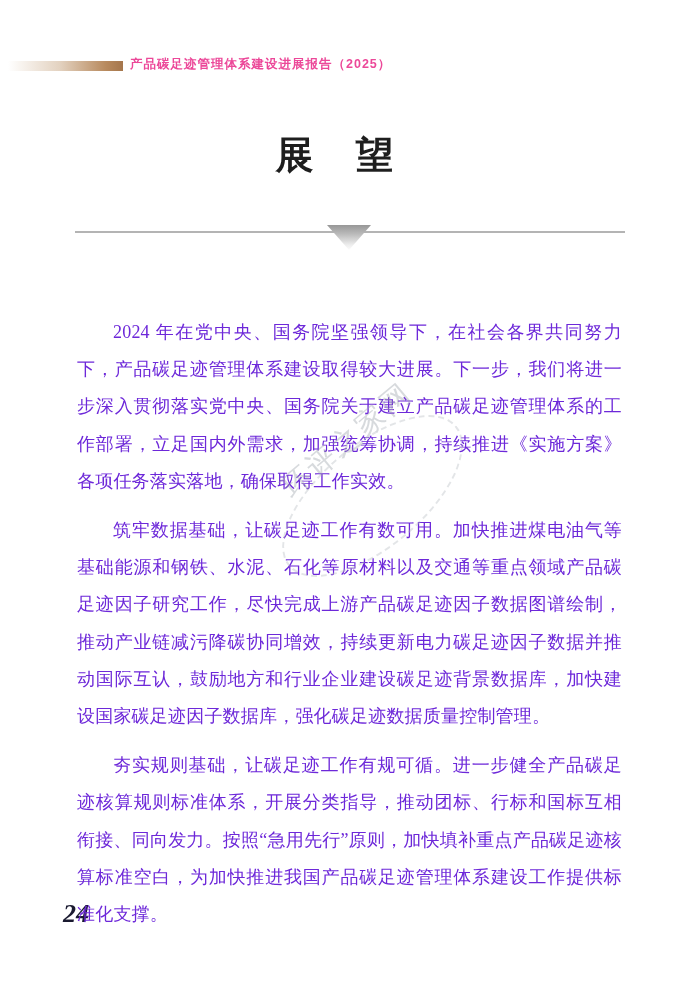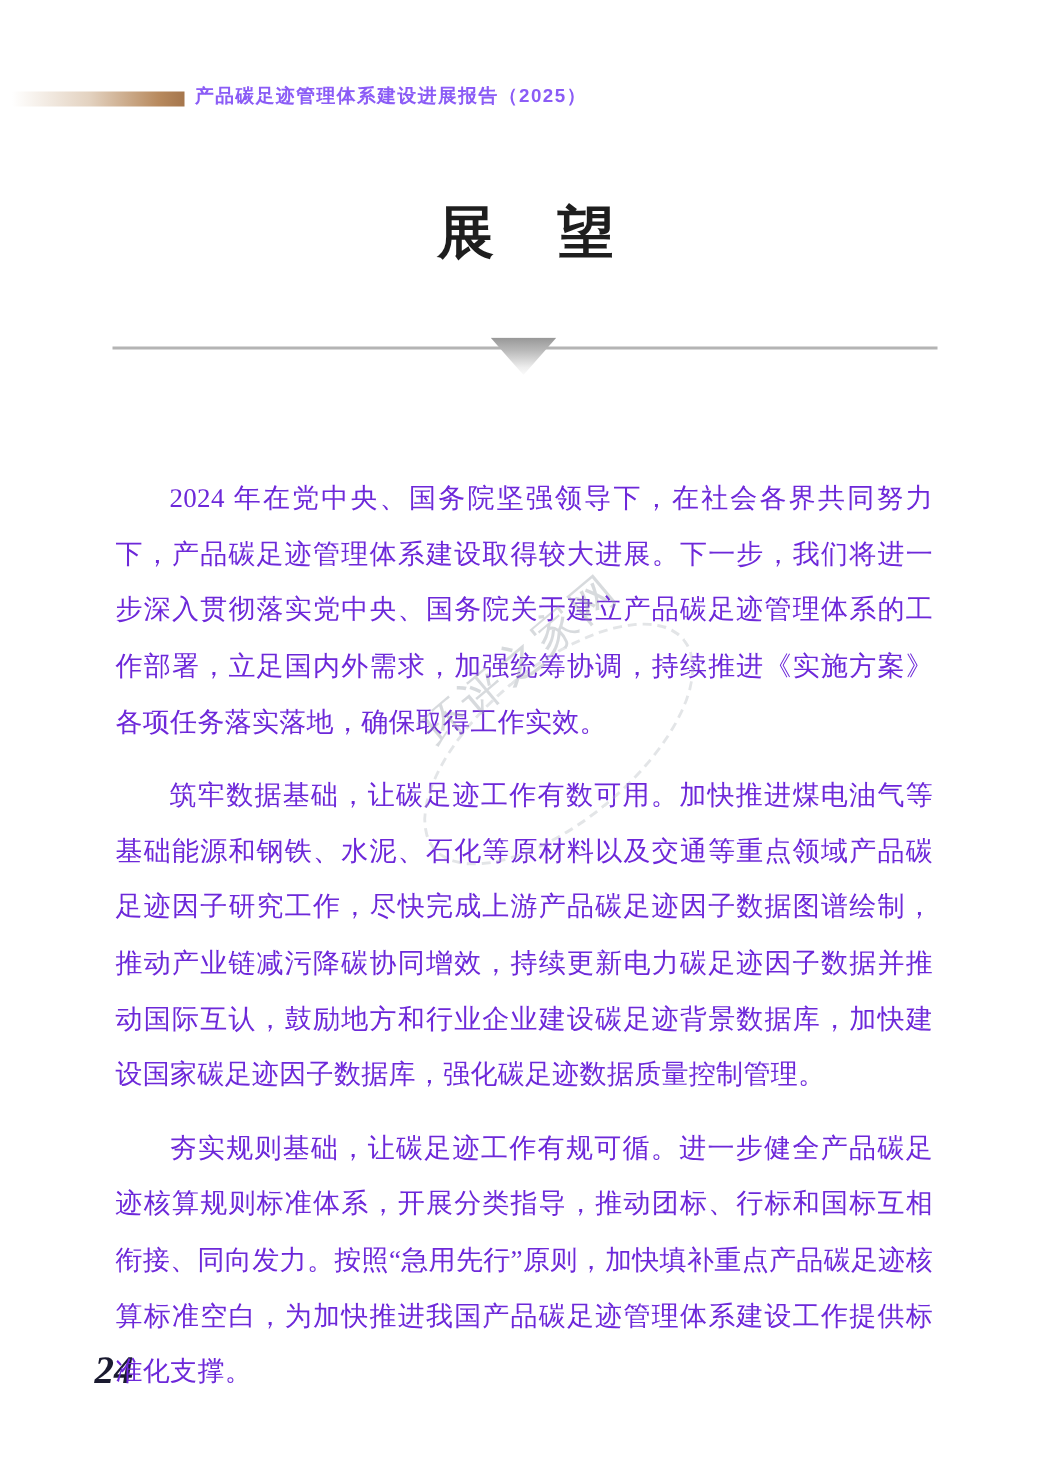--- a/index.html
+++ b/index.html
@@ -26,38 +26,37 @@
     background: linear-gradient(90deg, rgba(255,255,255,0) 0%, #e3d2c0 45%, #b88a5e 85%, #a5764c 100%);
   }
   .header-title {
     position: absolute;
     left: 130px;
     top: 56px;
     font-family: "Liberation Sans", "DejaVu Sans", sans-serif;
     font-size: 12.5px;
     font-weight: bold;
     letter-spacing: 1px;
-    color: #8b5cf6;
+    color: #ec4899;
     white-space: nowrap;
     text-align: right;
   }
 
   
   .chapter-title {
     position: absolute;
     left: 0;
     top: 130px;
     width: 671px;
     margin: 0;
     text-align: center;
     font-size: 38px;
     font-weight: bold;
     letter-spacing: 2px;
     color: #1e1e1e;
-    padding-left: 16px;
   }
 
   
   .divider-rule {
     position: absolute;
     left: 75px;
     top: 231px;
     width: 550px;
     height: 2px;
     background: #b4b4b4;

